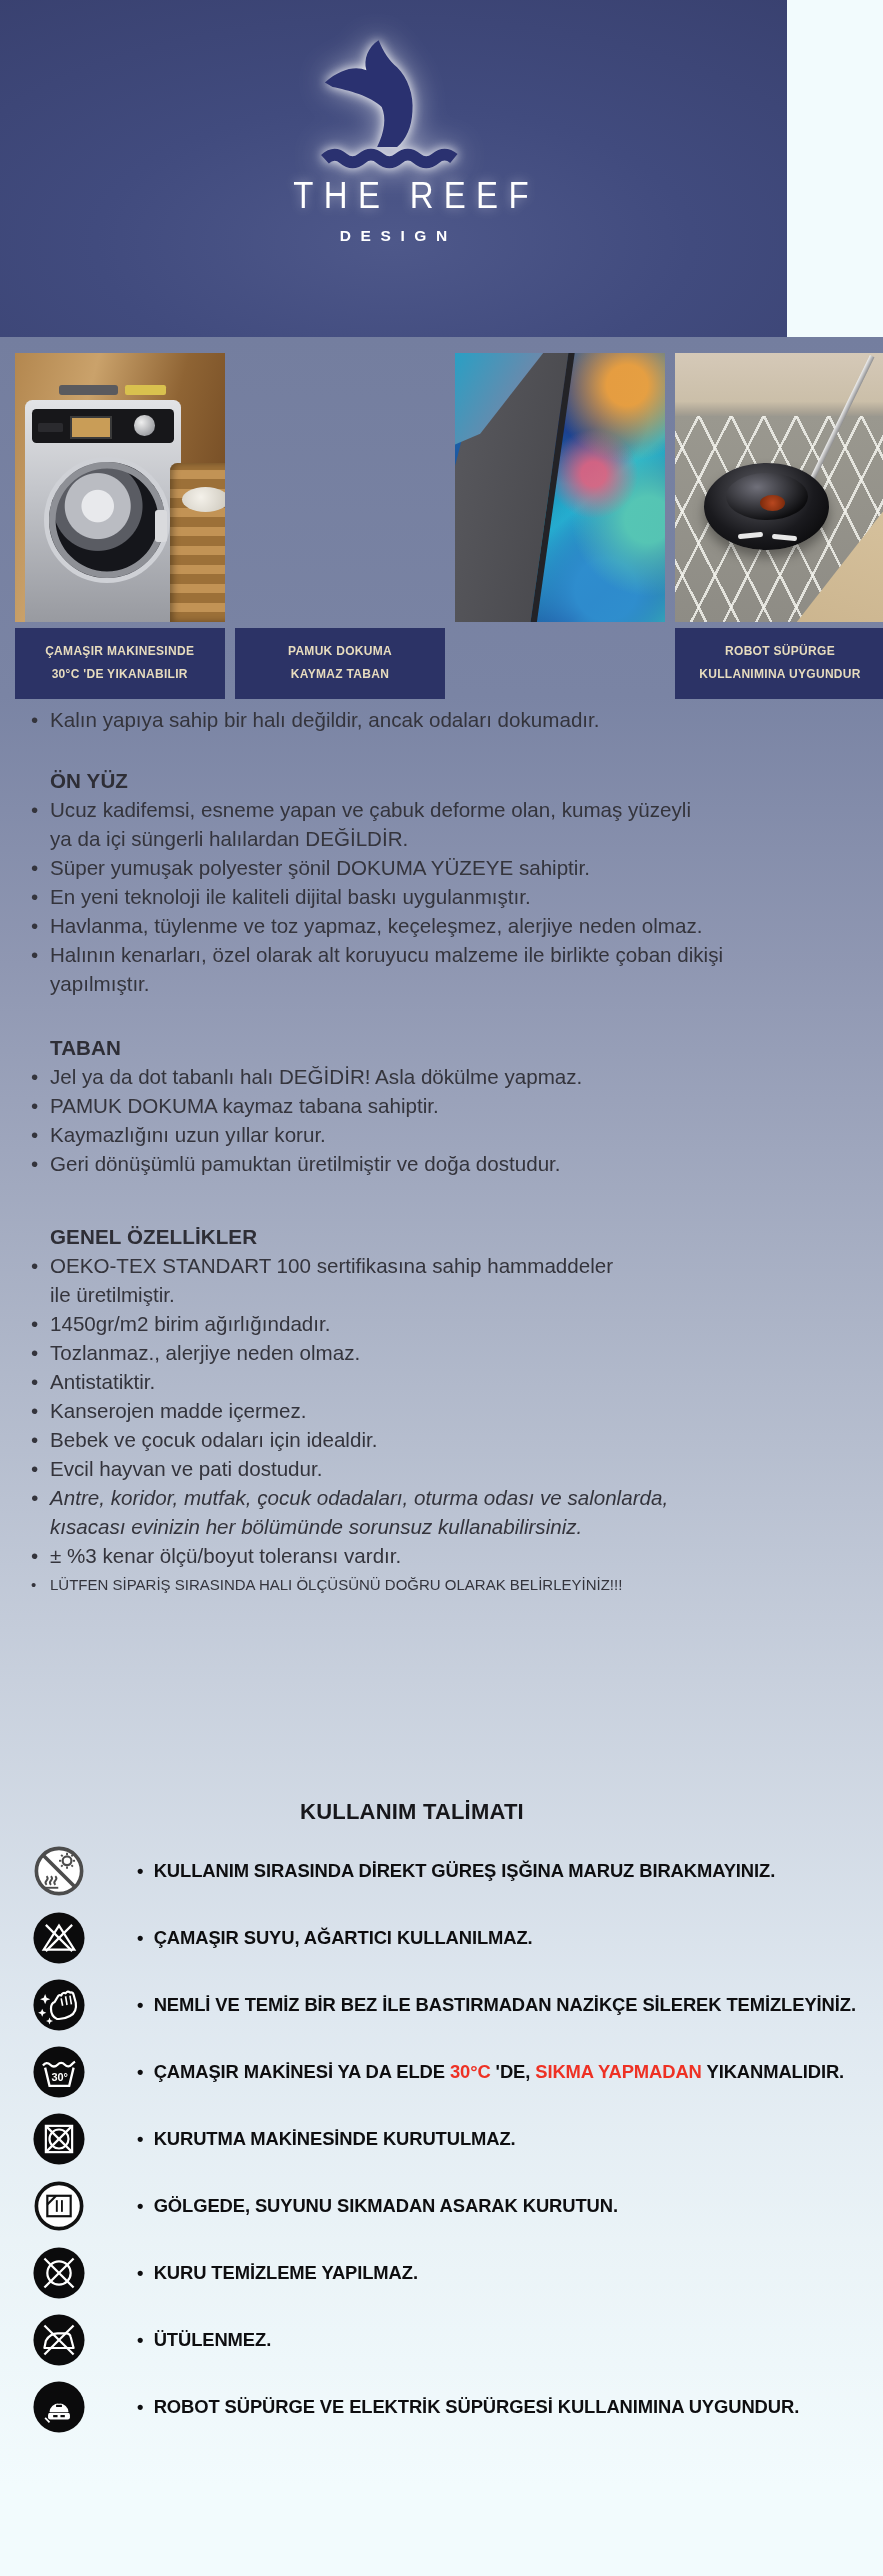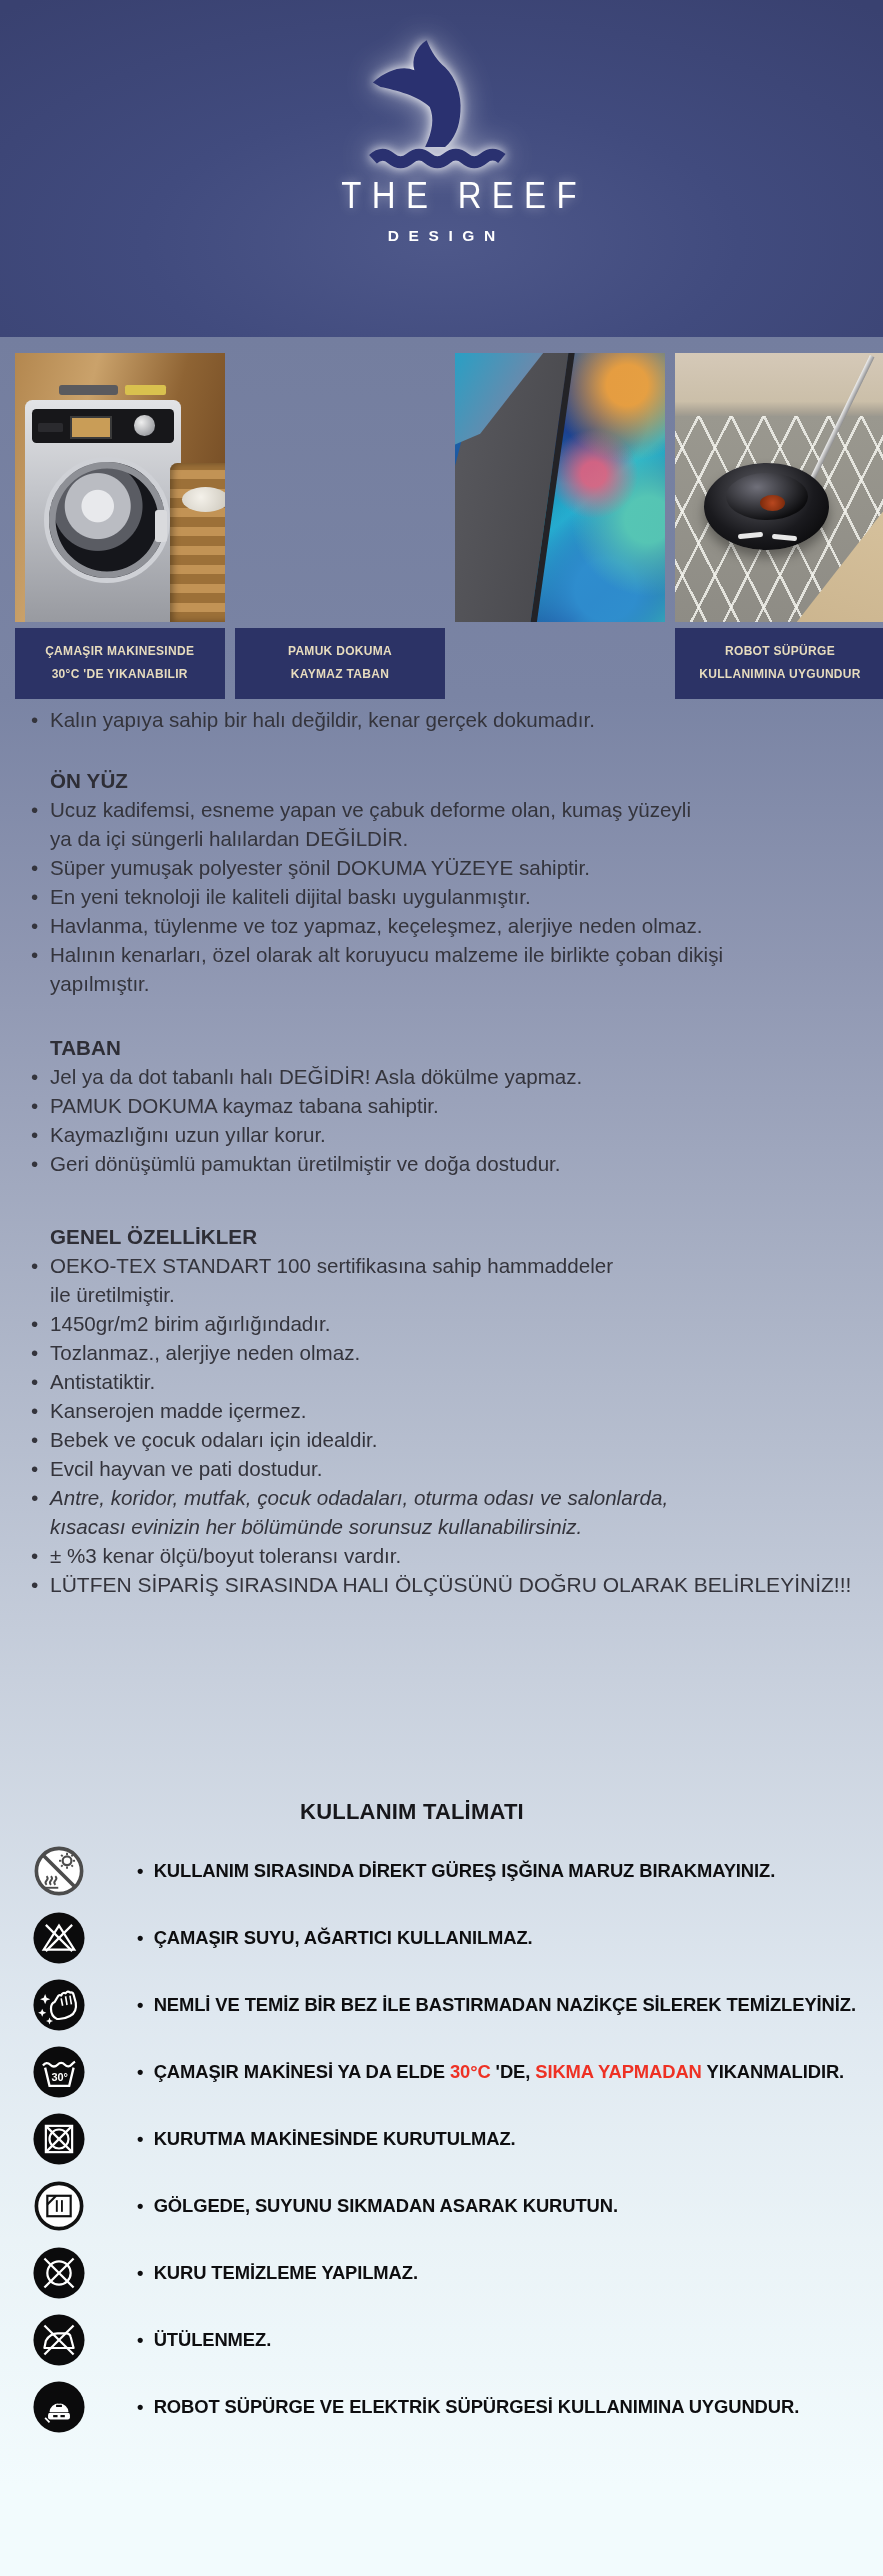--- a/index.html
+++ b/index.html
@@ -2,21 +2,21 @@
 <html style="font-size:11.8px"><head>
 <meta charset="utf-8">
 <style>
   html,body{margin:0;padding:0;}
   body{
     width:883px;height:2576px;position:relative;overflow:hidden;
     font-family:"Liberation Sans", sans-serif;background:#f2fbfd;
   }
   
   .header{
-    position:absolute;top:0;left:0;width:883px;height:337px;
+    position:absolute;top:0;left:0;width:787px;height:337px;
     background:radial-gradient(ellipse 662px 309px at 50% 72%, #4e588a 0%, #414b7e 45%, #394170 100%);
   }
   .logo-wrap{position:absolute;top:38px;left:50%;transform:translateX(-50%);width:221px;text-align:center;}
   .logo-svg{
     filter:drop-shadow(0 0 5.2px rgba(255,255,255,.95)) drop-shadow(0 0 14.7px rgba(255,255,255,.55));
   }
   .brand-title{
     margin-top:4.4px;color:#ffffff;font-size:33px;font-weight:400;letter-spacing:10.3px;
     text-indent:10.3px;text-shadow:0 0 10.3px rgba(255,255,255,.45);white-space:nowrap;
     transform:scaleY(1.12);
@@ -117,21 +117,21 @@
   .textcol li::before{content:"\2022";position:absolute;left:-19px;color:#34343c;}
   .h3{font-size:20.6px;line-height:29px;font-weight:bold;color:#2e2e36;letter-spacing:0.1px;}
   .mt-onyuz{margin-top:32px;}
   .mt-taban{margin-top:35px;}
   .mt-genel{margin-top:44px;}
   .mt-antre{margin-top:17.7px;font-style:italic;}
   .mt-tol{margin-top:26.5px;}
   .mt-warn{margin-top:29px;}
   .w880{max-width:648px;} .w800{max-width:589px;} .w930{max-width:684px;}
   .w900{max-width:662px;} .w850{max-width:626px;}
-  .warning-li{font-size:21px;white-space:nowrap;}
+  .warning-li{font-size:15px;white-space:nowrap;}
   
   .care-title{position:absolute;top:1462px;left:0;width:824px;text-align:center;
     font-size:22px;font-weight:bold;color:#17171b;letter-spacing:0.2px;}
   .care-rows{position:absolute;top:1500px;left:0;width:854px;}
   .care-row{height:67px;display:flex;align-items:center;gap:29px;}
   .care-icon{width:54px;height:54px;margin-left:32px;flex:none;}
   .care-text{margin-left:22px;font-weight:bold;font-size:18.4px;color:#0e0e10;
     letter-spacing:-0.1px;white-space:nowrap;}
   .care-dot{margin-right:10.3px;}
   .red{color:#ee3124;}
@@ -204,21 +204,21 @@
       </div>
     </div>
     <div class="cap">
       <div>ROBOT SÜPÜRGE</div>
       <div>KULLANIMINA UYGUNDUR</div>
     </div>
   </div>
 
   <div class="textcol">
     <ul>
-      <li>Kalın yapıya sahip bir halı değildir, kenar gerçek dokumadır.</li>
+      <li>Kalın yapıya sahip bir halı değildir, ancak odaları dokumadır.</li>
     </ul>
 
     <div class="h3 mt-onyuz">ÖN YÜZ</div>
     <ul>
       <li class="w880">Ucuz kadifemsi, esneme yapan ve çabuk deforme olan, kumaş yüzeyli ya da içi süngerli halılardan DEĞİLDİR.</li>
       <li>Süper yumuşak polyester şönil DOKUMA YÜZEYE sahiptir.</li>
       <li>En yeni teknoloji ile kaliteli dijital baskı uygulanmıştır.</li>
       <li>Havlanma, tüylenme ve toz yapmaz, keçeleşmez, alerjiye neden olmaz.</li>
       <li class="w930">Halının kenarları, özel olarak alt koruyucu malzeme ile birlikte çoban dikişi yapılmıştır.</li>
     </ul>

